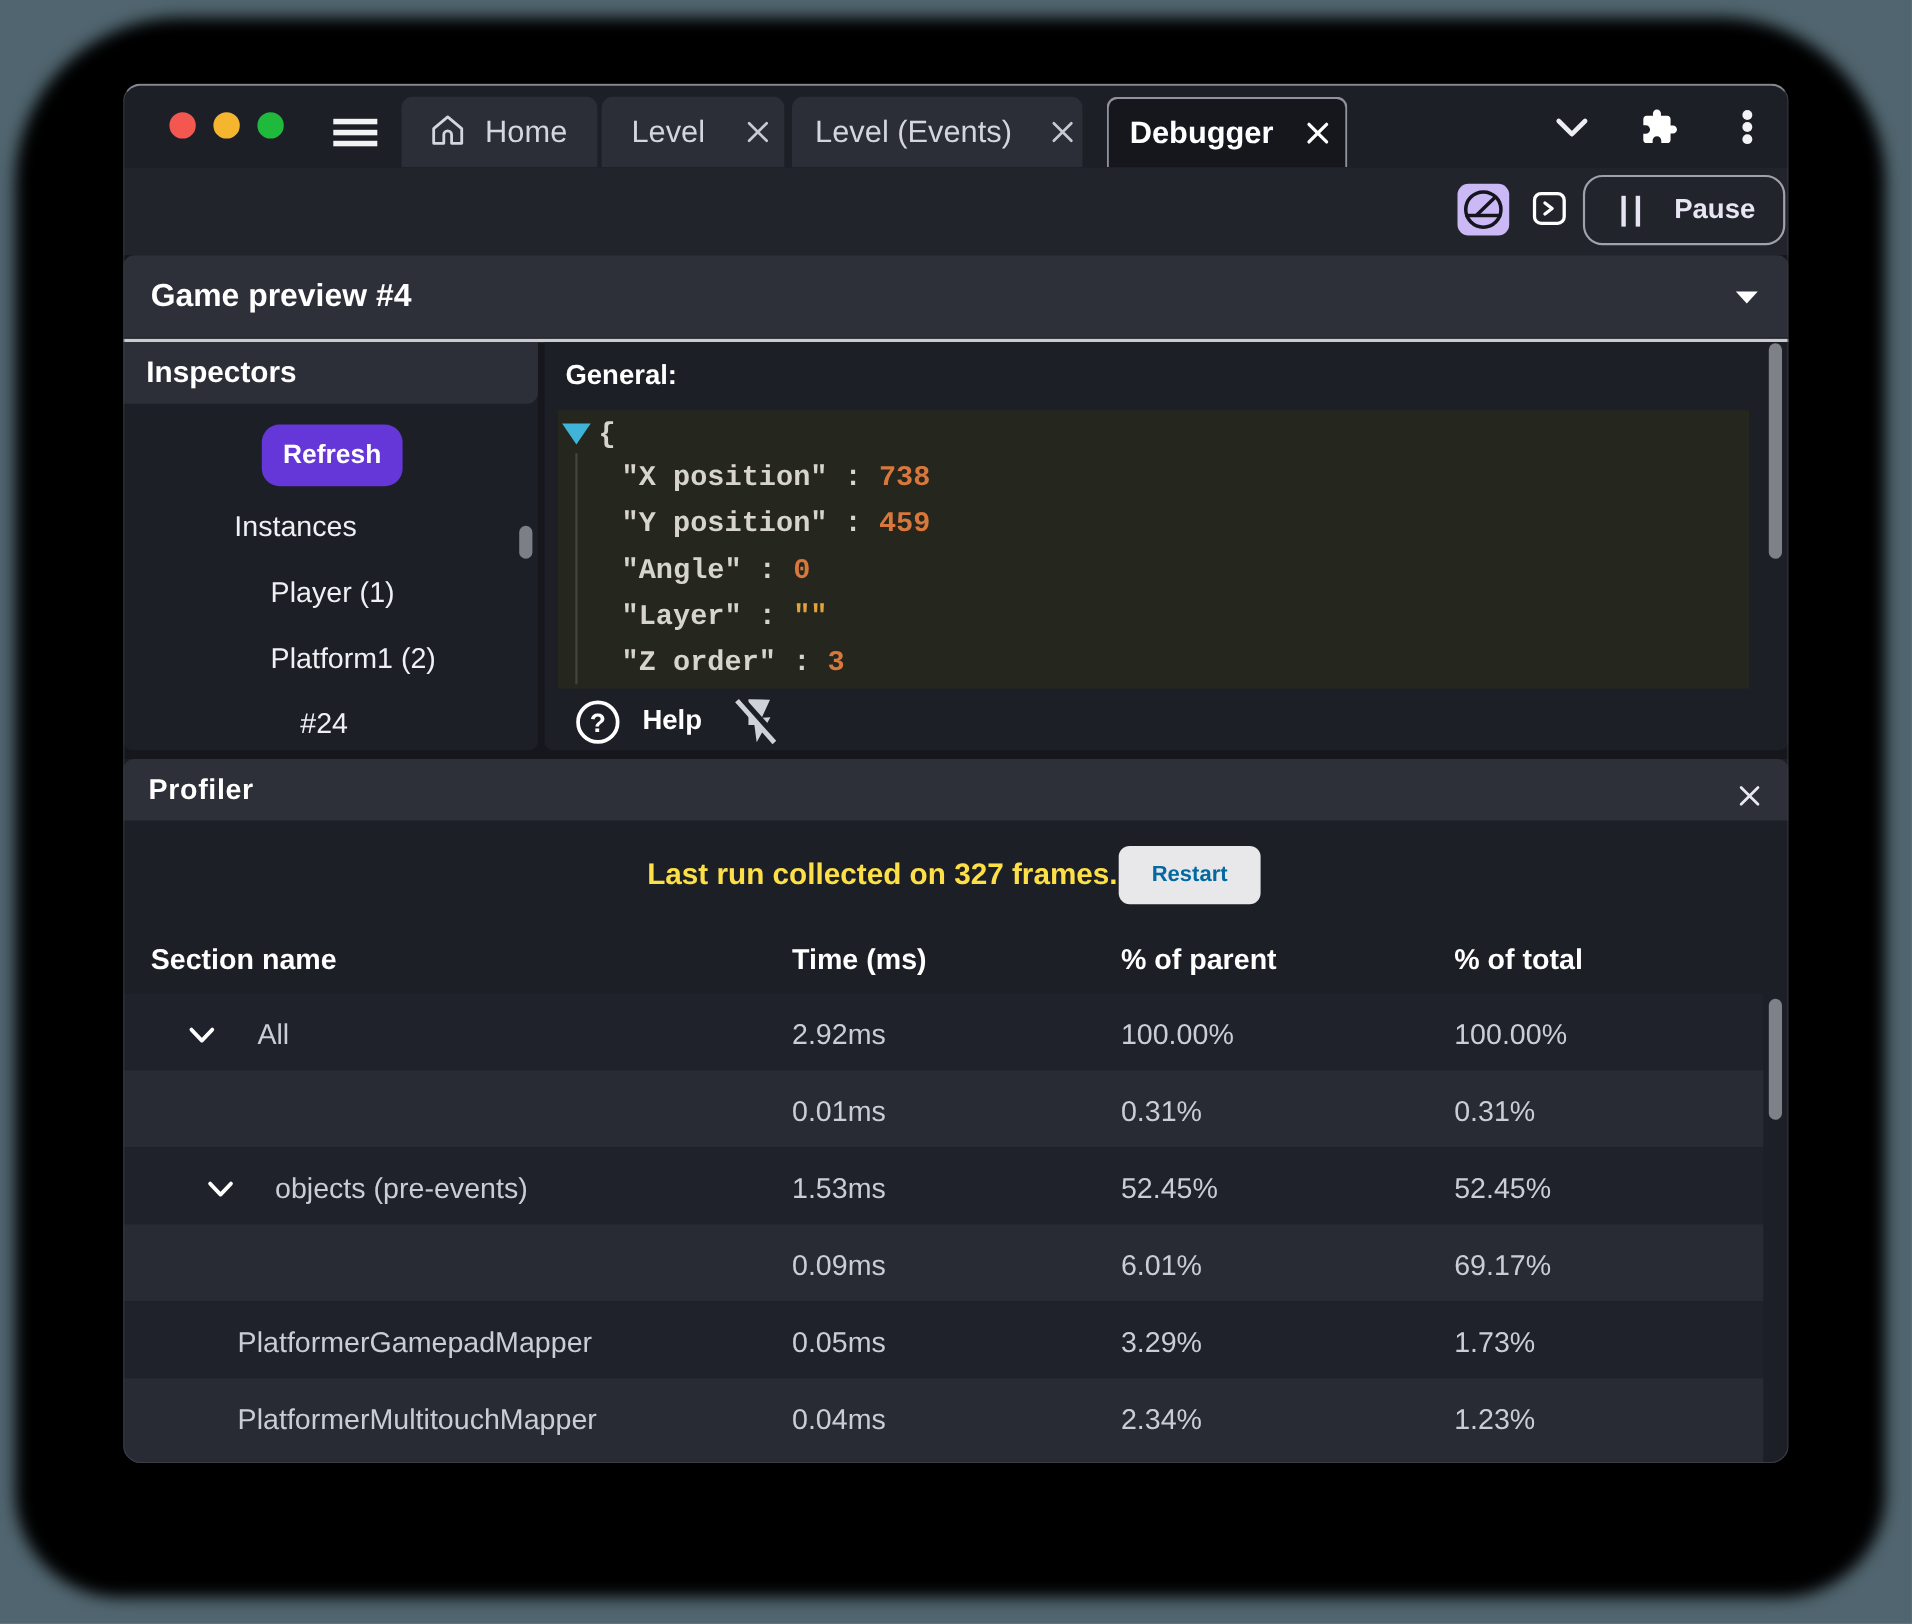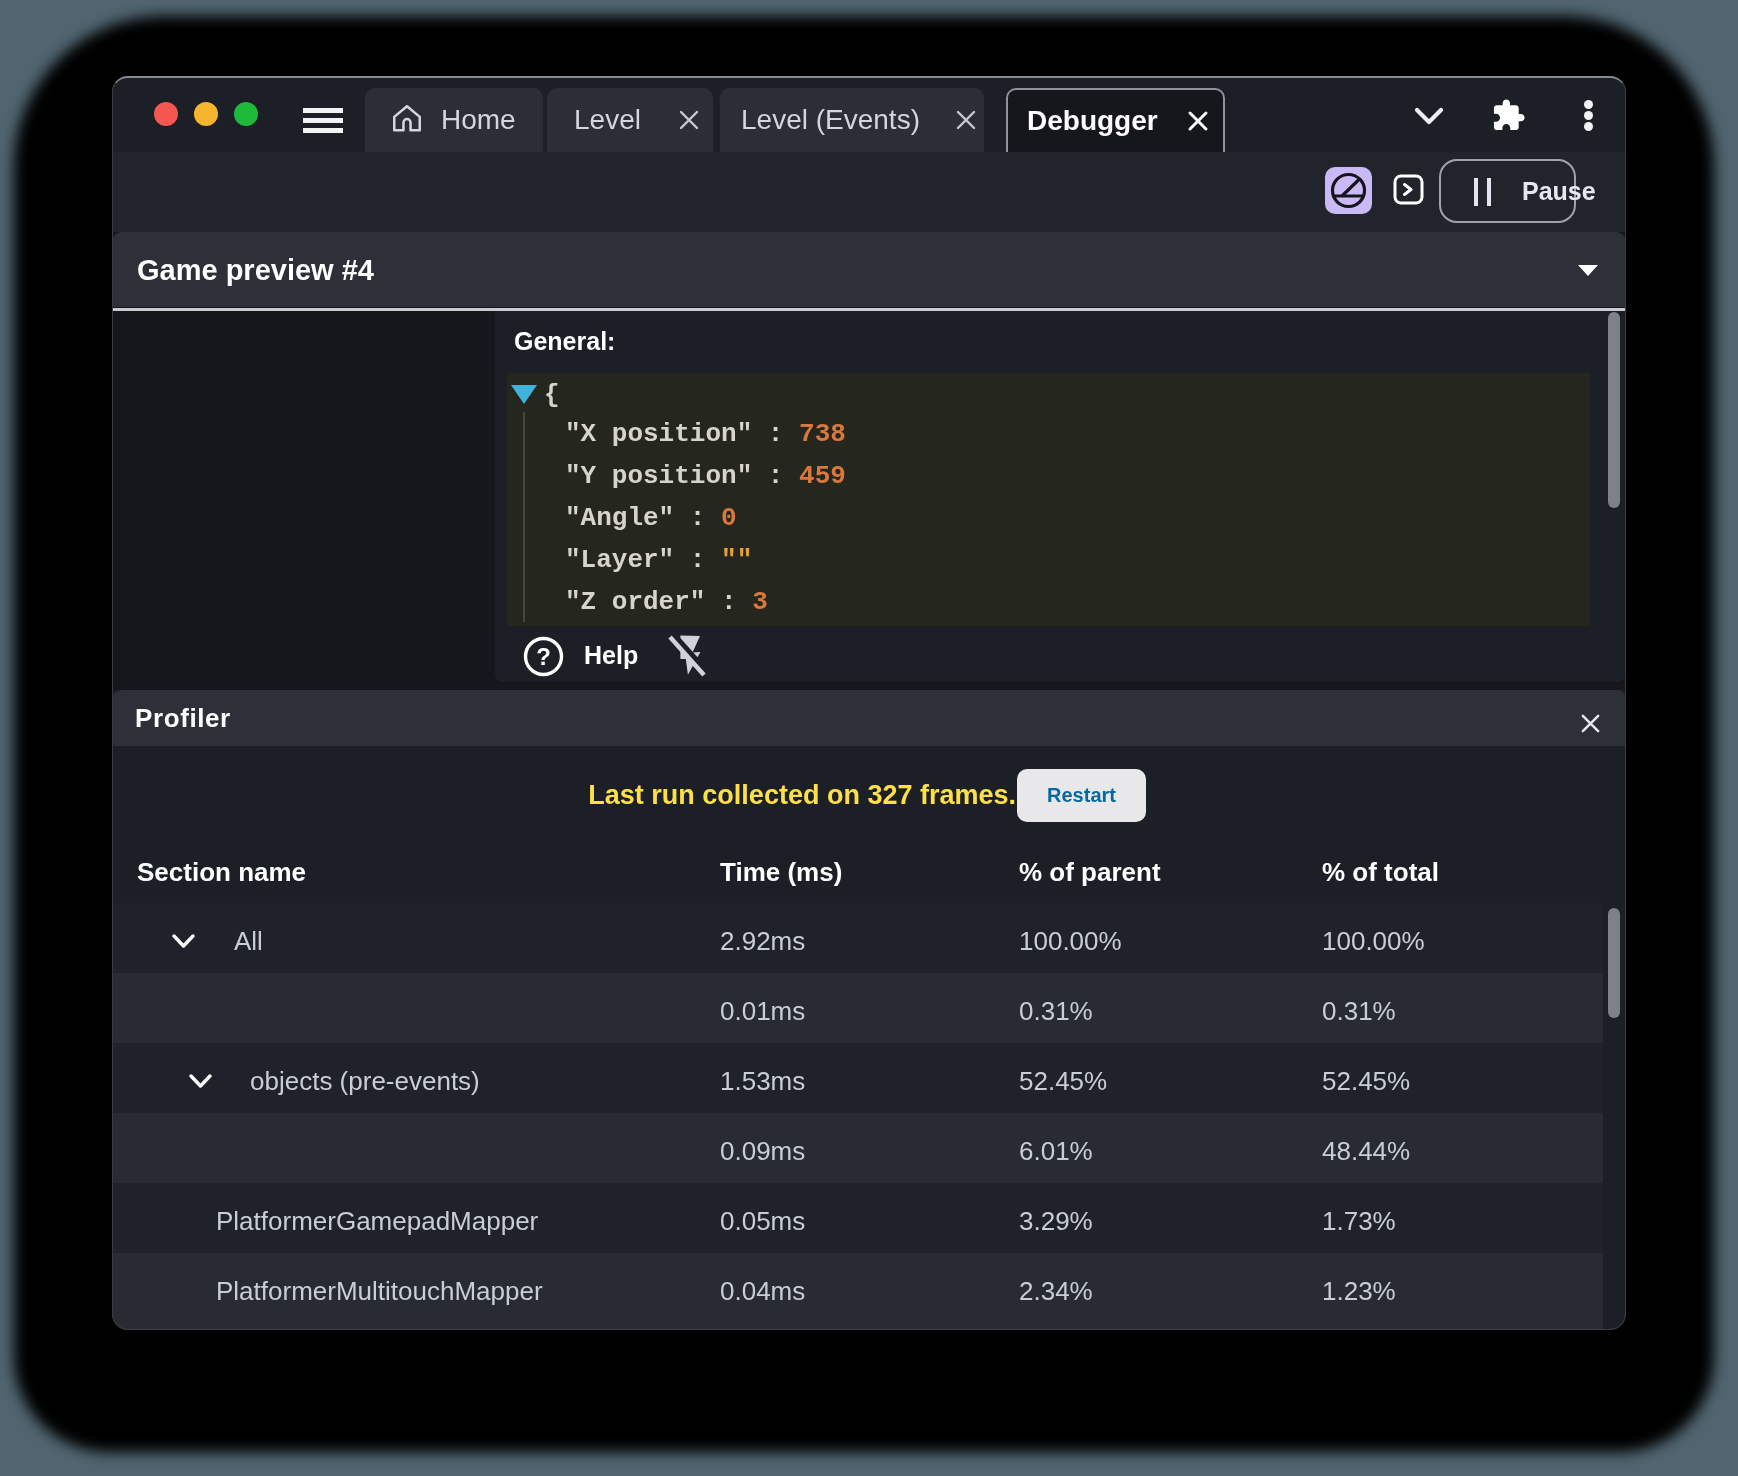--- a/index.html
+++ b/index.html
@@ -127,33 +127,44 @@
         <svg width="47" height="47" viewBox="0 0 47 47" fill="none" stroke="#15151d" stroke-width="3.2" stroke-linecap="round">
           <circle cx="23.5" cy="23.5" r="16"></circle>
           <path d="M8.5 29 L38.5 29"></path>
           <path d="M17.5 28.5 L33 13.5"></path>
         </svg>
       </div>
       <svg class="abs" style="left:1281px; top:22px;" width="31" height="31" viewBox="0 0 31 31" fill="none">
         <rect x="2" y="2" width="27" height="27" rx="6" stroke="#fff" stroke-width="3"></rect>
         <path d="M11.5 10.5 L18 15.5 L11.5 20.5" stroke="#fff" stroke-width="3" stroke-linecap="round" stroke-linejoin="round"></path>
       </svg>
-      <div class="abs" style="left:1327px; top:7px; width:137px; height:64px; border:2px solid #9fa2ab; border-radius:18px;">
+      <div class="abs" style="left:1327px; top:7px; width:184px; height:64px; border:2px solid #9fa2ab; border-radius:18px;">
         <div class="abs" style="left:33px; top:17px; width:4px; height:28px; background:#e6e3f2;"></div>
         <div class="abs" style="left:46px; top:17px; width:4px; height:28px; background:#e6e3f2;"></div>
         <span class="abs" style="left:81px; top:50%; transform:translateY(-50%); color:#e9e6f4; font-size:25px; font-weight:bold;">Pause</span>
       </div>
     </div>
 
     <div class="gpbar">
       <span class="t">Game preview #4</span>
       <div class="caret"></div>
     </div>
     <div class="divider"></div>
 
+    <div class="leftpane">
+      <div class="lp-head">
+        <span>Inspectors</span>
+      </div>
+      <div class="refresh">Refresh</div>
+      <div class="treeitem" style="left:101px; top:152px;">Instances</div>
+      <div class="treeitem" style="left:134px; top:212px;">Player (1)</div>
+      <div class="treeitem" style="left:134px; top:272px;">Platform1 (2)</div>
+      <div class="treeitem" style="left:161px; top:331px;">#24</div>
+      <div class="thumb" style="left:360px; top:167px; height:30px; background:#7c7f85;"></div>
+    </div>
 
     <div class="rightpane">
       <div class="general">General:</div>
       <div class="codebox">
         <div class="abs" style="left:4px; top:12px; width:0; height:0; border-left:13px solid transparent; border-right:13px solid transparent; border-top:19px solid #3fb3d8;"></div>
         <div class="mono abs" style="left:37px; top:7px; font-weight:bold;">{</div>
         <div class="abs" style="left:16px; top:39px; width:2px; height:210px; background:#44463a;"></div>
         <div class="mono abs" style="left:58px; top:46px;">"X position" : <span class="num">738</span></div>
         <div class="mono abs" style="left:58px; top:88px;">"Y position" : <span class="num">459</span></div>
         <div class="mono abs" style="left:58px; top:130px;">"Angle" : <span class="num">0</span></div>
@@ -208,21 +219,21 @@
             <path d="M4 5 L13.5 15 L23 5"></path>
           </svg>
           <div class="cell" style="left:138px;">objects (pre-events)</div>
           <div class="cell" style="left:608px;">1.53ms</div>
           <div class="cell" style="left:907px;">52.45%</div>
           <div class="cell" style="left:1210px;">52.45%</div>
         </div>
         <div class="row lite" style="top:367px;">
           <div class="cell" style="left:608px;">0.09ms</div>
           <div class="cell" style="left:907px;">6.01%</div>
-          <div class="cell" style="left:1210px;">48.44%</div>
+          <div class="cell" style="left:1210px;">69.17%</div>
         </div>
         <div class="row dark" style="top:437px;">
           <div class="cell" style="left:104px;">PlatformerGamepadMapper</div>
           <div class="cell" style="left:608px;">0.05ms</div>
           <div class="cell" style="left:907px;">3.29%</div>
           <div class="cell" style="left:1210px;">1.73%</div>
         </div>
         <div class="row lite" style="top:507px; height:77px;">
           <div class="cell" style="left:104px; top:38px;">PlatformerMultitouchMapper</div>
           <div class="cell" style="left:608px; top:38px;">0.04ms</div>

